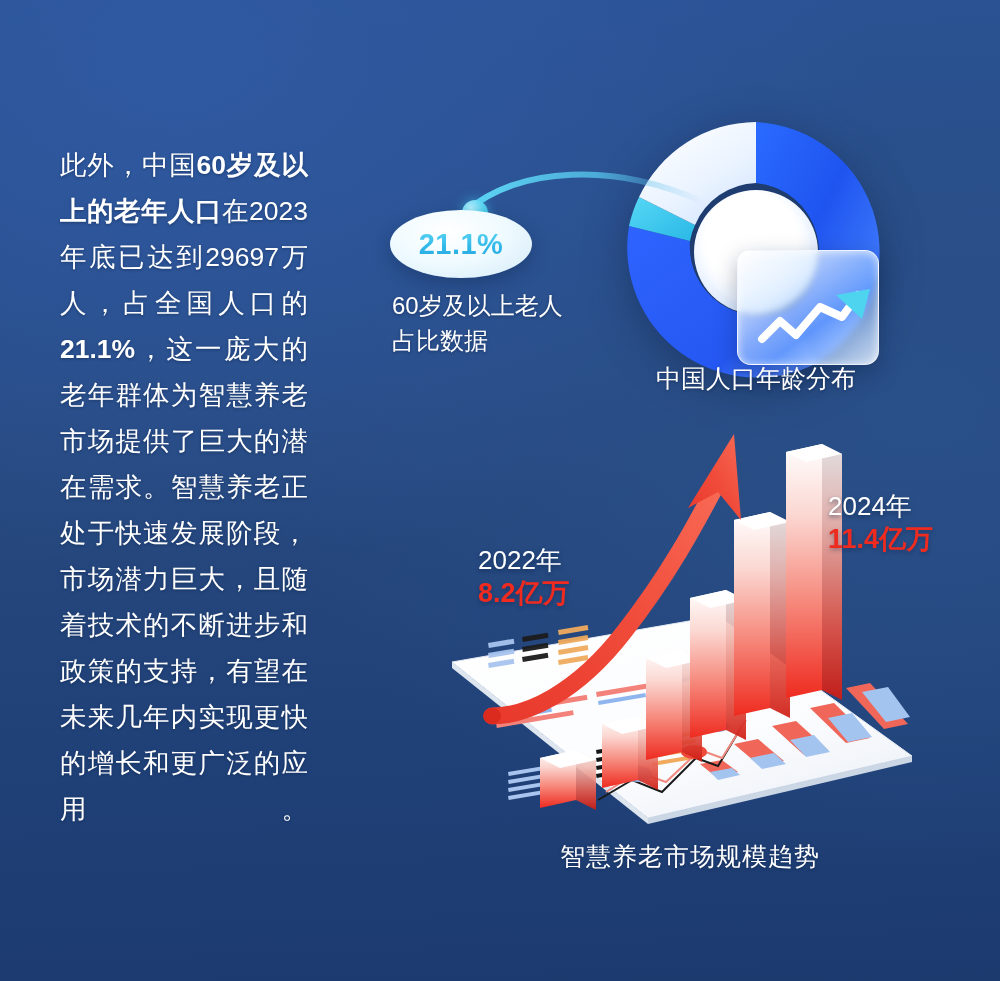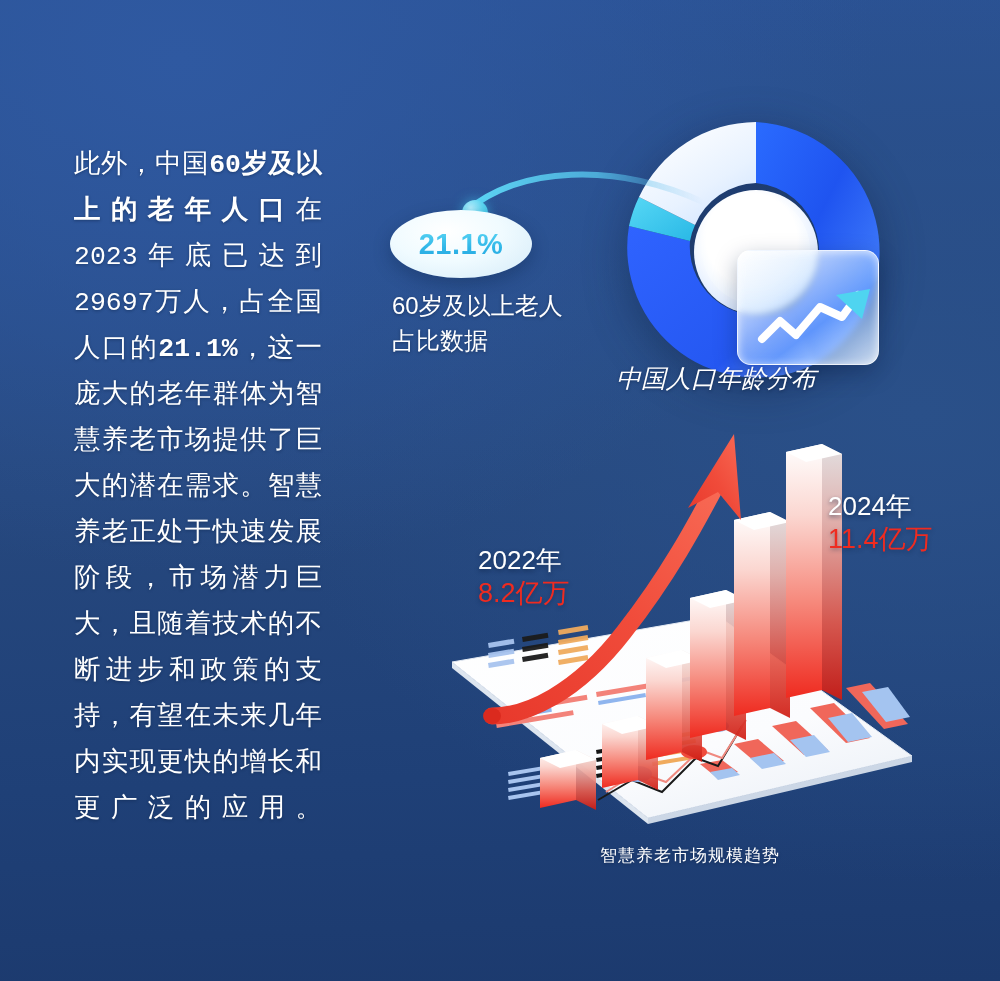--- a/index.html
+++ b/index.html
@@ -11,27 +11,26 @@
   #poster{
     position:relative;width:1000px;height:981px;overflow:hidden;
     background:
       radial-gradient(120% 90% at 18% 6%, #2f59a1 0%, rgba(47,89,161,0) 58%),
       radial-gradient(110% 80% at 92% 42%, #2a5089 0%, rgba(42,80,137,0) 60%),
       linear-gradient(178deg,#2b5396 0%,#27497f 45%,#1f4077 78%,#1c3a6e 100%);
   }
 
   
   #text-col{
-    position:absolute;left:74px;top:142px;width:248px;
+    position:absolute;left:60px;top:142px;width:248px;
     text-align:justify;text-align-last:justify;
     color:#ffffff;
     font-size:26.5px;line-height:46px;
     letter-spacing:0px;
     text-shadow:0 1px 3px rgba(9,28,60,.45);
-    font-family:Liberation Mono, monospace;
   }
   #text-col .b{font-weight:bold;}
 
   
   #donut-wrap{position:absolute;left:616px;top:112px;width:280px;height:280px;}
   .donut-svg{position:absolute;left:0;top:0;filter:drop-shadow(0 10px 22px rgba(8,24,56,.38));}
   #donut-hole-glow{
     position:absolute;left:86px;top:84px;width:108px;height:108px;border-radius:50%;
     background:radial-gradient(circle at 46% 40%,#ffffff 0%,#ffffff 52%,#eef6ff 74%,rgba(226,240,255,.0) 100%);
     filter:blur(.4px);
@@ -63,38 +62,37 @@
     font-size:29px;font-weight:bold;letter-spacing:.5px;
     background:linear-gradient(180deg,#5fd8f5 0%,#2fb6e8 60%,#27a7e0 100%);
     -webkit-background-clip:text;background-clip:text;color:transparent;
   }
   #callout-label{
     position:absolute;left:392px;top:288px;width:230px;
     color:#ffffff;font-size:24px;font-weight:normal;line-height:35px;
     text-shadow:0 1px 3px rgba(9,28,60,.5);
   }
   #donut-caption{
-    position:absolute;left:616px;top:360px;width:280px;
+    position:absolute;left:616px;top:360px;width:280px;text-align:center;
     color:#ffffff;font-size:25px;line-height:36px;
     text-shadow:0 1px 3px rgba(9,28,60,.5);
-    font-style:italic;
   }
 
   
   #bar-scene{position:absolute;left:400px;top:420px;width:580px;height:420px;}
   #bar-scene svg{position:absolute;left:0;top:0;}
   .yr-label{position:absolute;text-shadow:0 2px 4px rgba(9,28,60,.55);}
   .yr-label .y{display:block;color:#ffffff;font-size:26px;line-height:32px;}
-  .yr-label .v{display:block;color:#ef2b20;font-size:27px;line-height:34px;font-weight:normal;
+  .yr-label .v{display:block;color:#ef2b20;font-size:27px;line-height:34px;font-weight:bold;
                text-shadow:0 2px 4px rgba(9,28,60,.35);}
   #yr-2022{left:478px;top:544px;}
   #yr-2024{left:828px;top:490px;}
   #bar-caption{
     position:absolute;left:450px;top:838px;width:480px;text-align:center;
-    color:#ffffff;font-size:17px;line-height:36px;letter-spacing:1px;
+    color:#ffffff;font-size:25px;line-height:36px;letter-spacing:1px;
     text-shadow:0 1px 3px rgba(9,28,60,.5);
   }
 </style>
 </head>
 <body>
 
 <div id="poster">
 
   <div id="text-col">
     <span>此外，中国</span><span class="b">60岁及以上的老年人口</span><span>在2023年底已达到29697万人，占全国人口的</span><span class="b">21.1%</span><span>，这一庞大的老年群体为智慧养老市场提供了巨大的潜在需求。智慧养老正处于快速发展阶段，市场潜力巨大，且随着技术的不断进步和政策的支持，有望在未来几年内实现更快的增长和更广泛的应用。</span>

